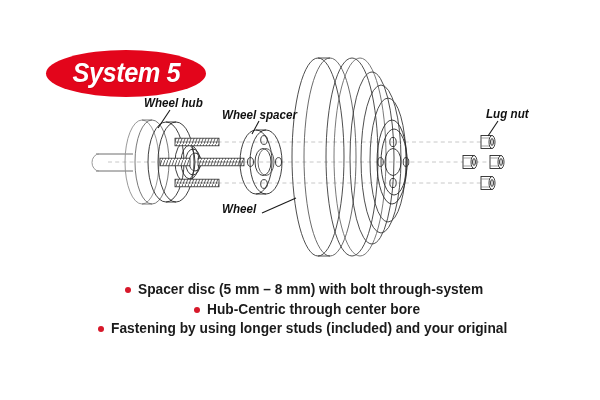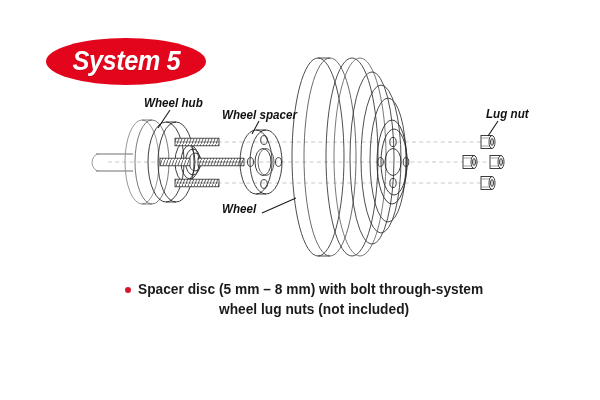--- a/index.html
+++ b/index.html
@@ -205,37 +205,42 @@
       <g stroke="#1a1a1a" stroke-width="1.1">
         <line x1="170" y1="110" x2="158" y2="128"></line>
         <line x1="259" y1="121" x2="252" y2="134"></line>
         <line x1="262" y1="213" x2="296" y2="198"></line>
         <line x1="498" y1="121" x2="488" y2="136"></line>
       </g>
 
     </g>
   </svg>
 
-  <div class="badge" style="background: rgb(227, 5, 27);">
+  <div class="badge" style="background: rgb(227, 5, 27); margin-top: 12px;">
     <span class="badge-text" style="color: rgb(255, 255, 255);">System 5</span>
   </div>
 
   <div class="lbl lbl-wheel-hub">Wheel hub</div>
   <div class="lbl lbl-wheel-spacer">Wheel spacer</div>
   <div class="lbl lbl-wheel">Wheel</div>
   <div class="lbl lbl-lug-nut">Lug nut</div>
 
   <div class="bullets">
 
     <div class="bullet-row">
       <span class="dot" style="background: rgb(215, 24, 42);"></span>
       <span class="bullet-text">Spacer disc (5 mm – 8 mm) with bolt through-system</span>
     </div>
 
-
-
     <div class="bullet-row">
-      <span class="bullet-text indent-text">wheel lug nuts (not included)</span>
+      <span class="dot" style="background: rgb(215, 24, 42);"></span>
+      <span class="bullet-text">Hub-Centric through center bore</span>
     </div>
 
+    <div class="bullet-row">
+      <span class="dot" style="background: rgb(215, 24, 42);"></span>
+      <span class="bullet-text">Fastening by using longer studs (included) and your original</span>
+    </div>
+
+
   </div>
 
 </div>
 
 </body></html>

